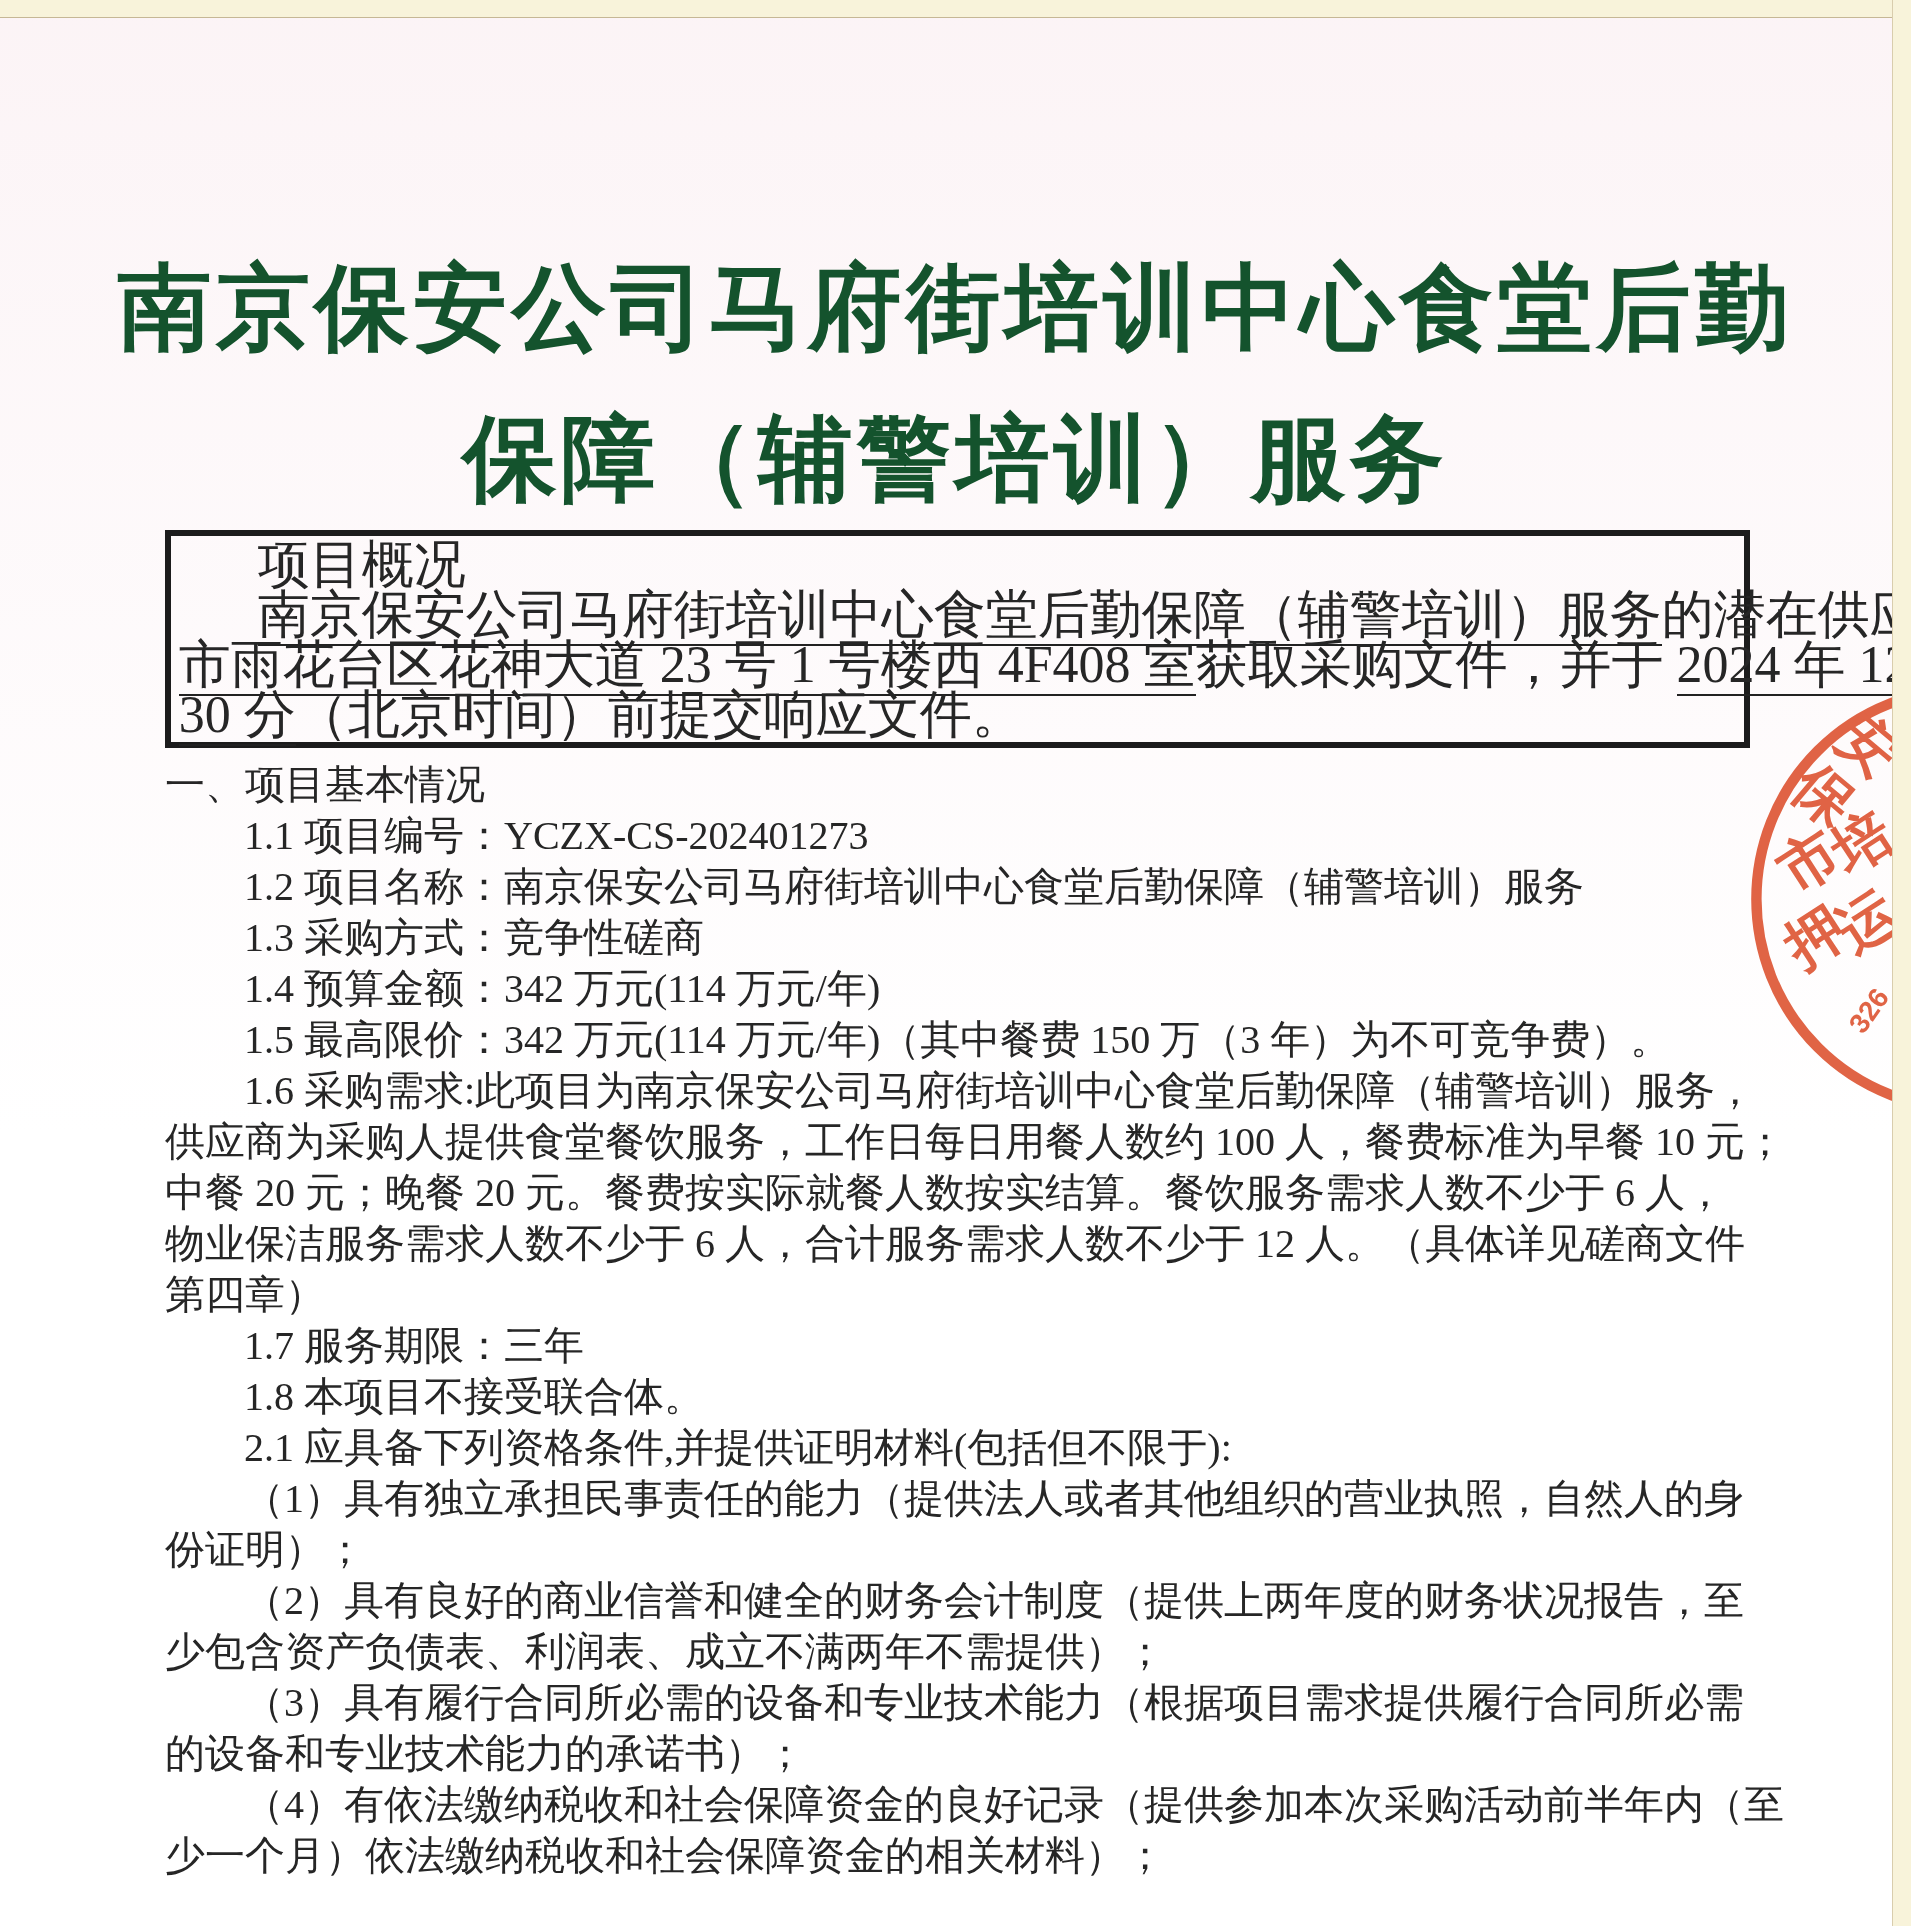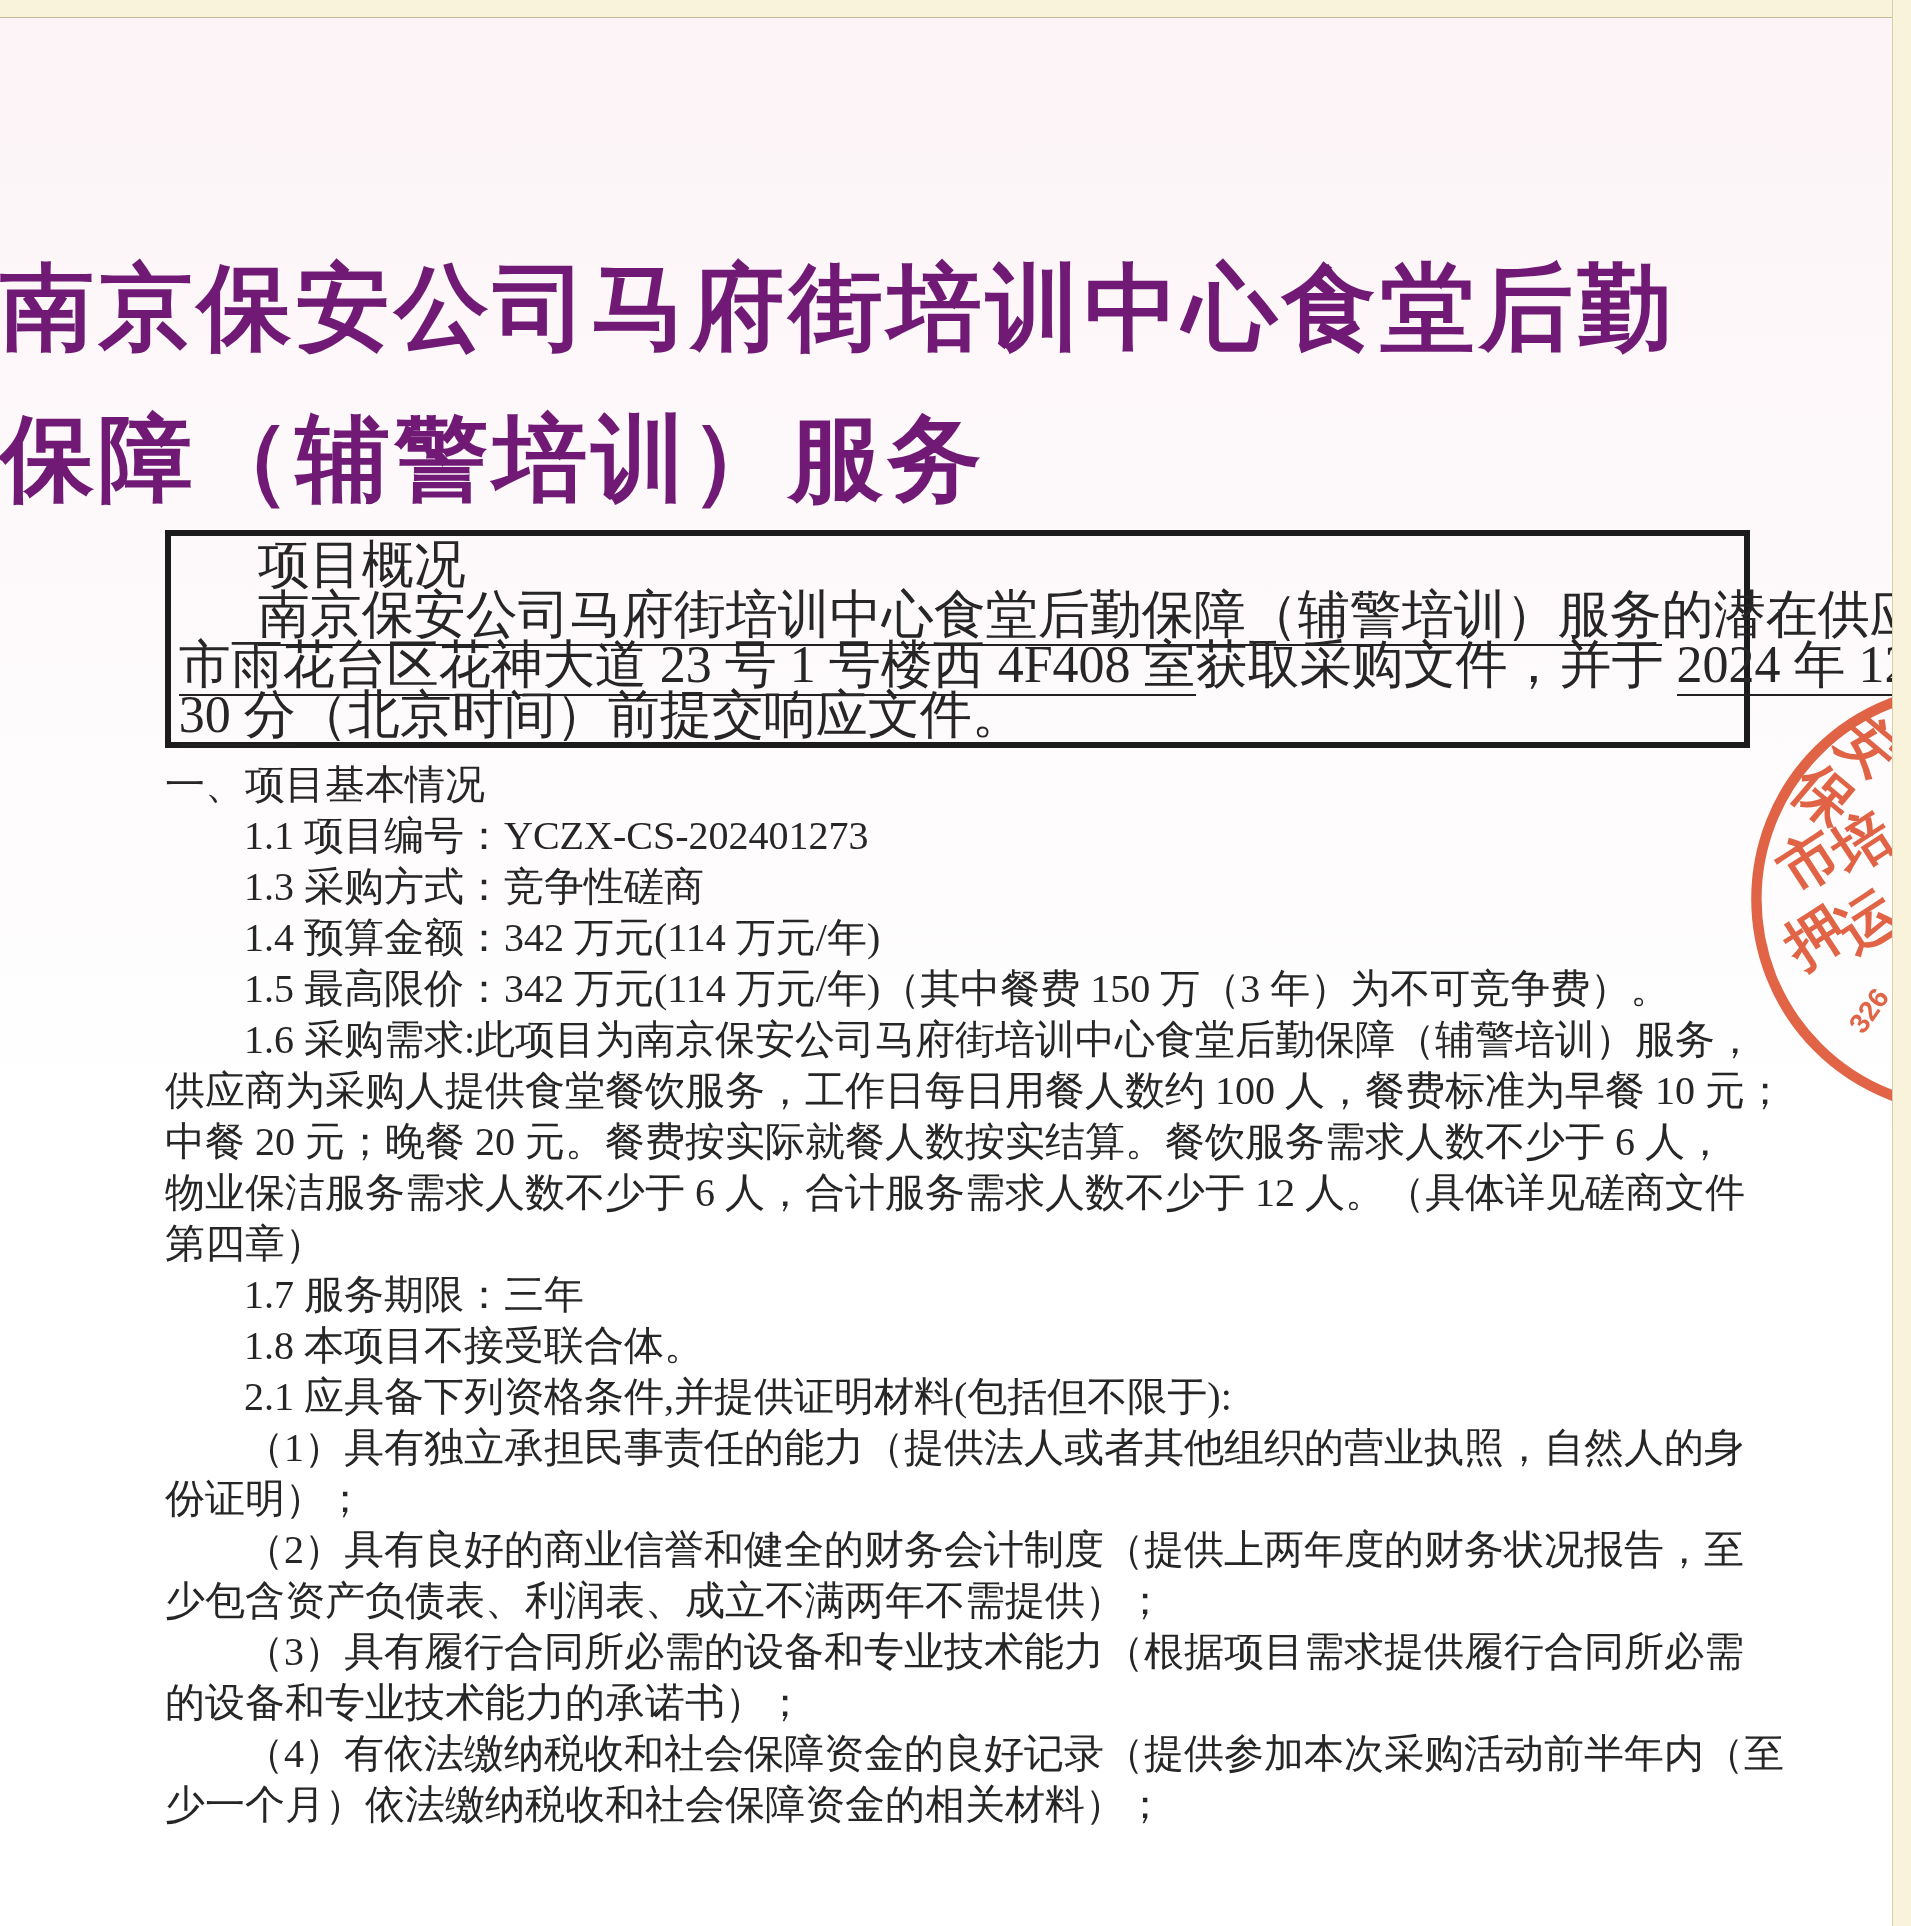--- a/index.html
+++ b/index.html
@@ -7,23 +7,23 @@
     width:1911px;height:2703px;position:relative;overflow:hidden;
     background:#ffffff;color:#262626;
     font-family:"Liberation Serif","DejaVu Serif",serif;
   }
   .sheet{position:absolute;left:0;top:0;width:1911px;height:2703px;}
   .tint{
     position:absolute;left:0;top:0;width:100%;height:100%;pointer-events:none;
     background:linear-gradient(180deg, rgba(248,230,235,0.45) 0%, rgba(255,255,255,0) 42%);
   }
   .title{
-    position:absolute;left:0;width:100%;
+    position:absolute;left:0;width:100%;text-align:center;
     font-family:"Liberation Sans","DejaVu Sans",sans-serif;
-    font-weight:bold;color:#701a75;font-size:94px;letter-spacing:4.6px;
+    font-weight:bold;color:#14532d;font-size:94px;letter-spacing:4.6px;
     white-space:nowrap;line-height:116px;
   }
   #title1{top:250px;}
   #title2{top:401px;font-family:Liberation Serif, serif;}
   .obox{
     position:absolute;left:165px;top:530px;width:1585px;height:218px;
     box-sizing:border-box;border:6.2px solid #1c1c1c;
     padding:3.9px 9.2px 0 7.7px;
     font-size:52px;line-height:50px;
   }
@@ -70,20 +70,21 @@
   <div class="obox" id="overviewBox">
       <div class="tline ind"><span>项目概况</span></div>
       <div class="tline ind"><span class="u">南京保安公司马府街培训中心食堂后勤保障（辅警培训）服务</span><span>的潜在供应商应在</span><span class="u">南京</span></div>
       <div class="tline"><span class="u">市雨花台区花神大道 23 号 1 号楼西 4F408 室</span><span>获取采购文件，并于 </span><span class="u">2024 年 12 月 6 日 14 点</span></div>
       <div class="tline"><span class="u">30 分</span><span>（北京时间）前提交响应文件。</span></div>
     </div>
 
   <div class="bodytext" id="bodyText">
       <div class="tline"><span>一、项目基本情况</span></div>
       <div class="tline ind"><span>1.1 项目编号：YCZX-CS-202401273</span></div>
+      <div class="tline ind"><span>1.2 项目名称：南京保安公司马府街培训中心食堂后勤保障（辅警培训）服务</span></div>
       <div class="tline ind"><span>1.3 采购方式：竞争性磋商</span></div>
       <div class="tline ind"><span>1.4 预算金额：342 万元(114 万元/年)</span></div>
       <div class="tline ind"><span>1.5 最高限价：342 万元(114 万元/年)（其中餐费 150 万（3 年）为不可竞争费）。</span></div>
       <div class="tline ind"><span>1.6 采购需求:此项目为南京保安公司马府街培训中心食堂后勤保障（辅警培训）服务，</span></div>
       <div class="tline"><span>供应商为采购人提供食堂餐饮服务，工作日每日用餐人数约 100 人，餐费标准为早餐 10 元；</span></div>
       <div class="tline"><span>中餐 20 元；晚餐 20 元。餐费按实际就餐人数按实结算。餐饮服务需求人数不少于 6 人，</span></div>
       <div class="tline"><span>物业保洁服务需求人数不少于 6 人，合计服务需求人数不少于 12 人。（具体详见磋商文件</span></div>
       <div class="tline"><span>第四章）</span></div>
       <div class="tline ind"><span>1.7 服务期限：三年</span></div>
       <div class="tline ind"><span>1.8 本项目不接受联合体。</span></div>

